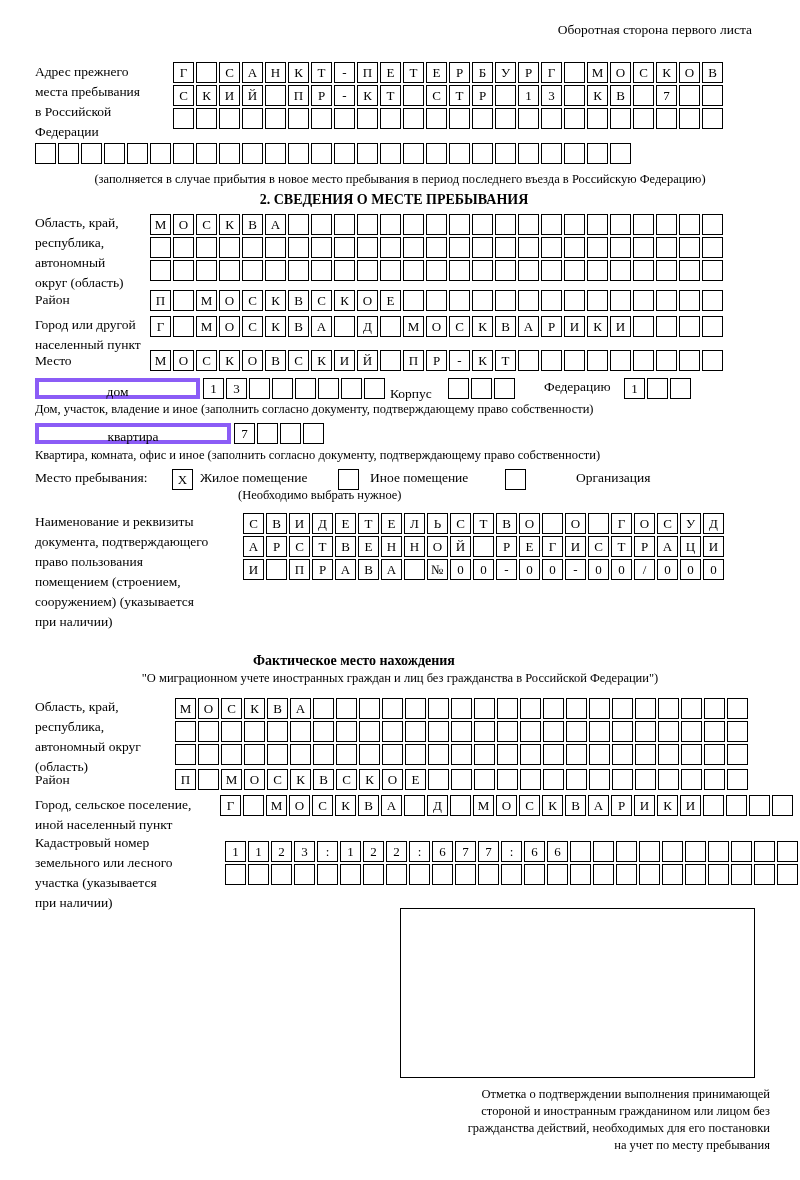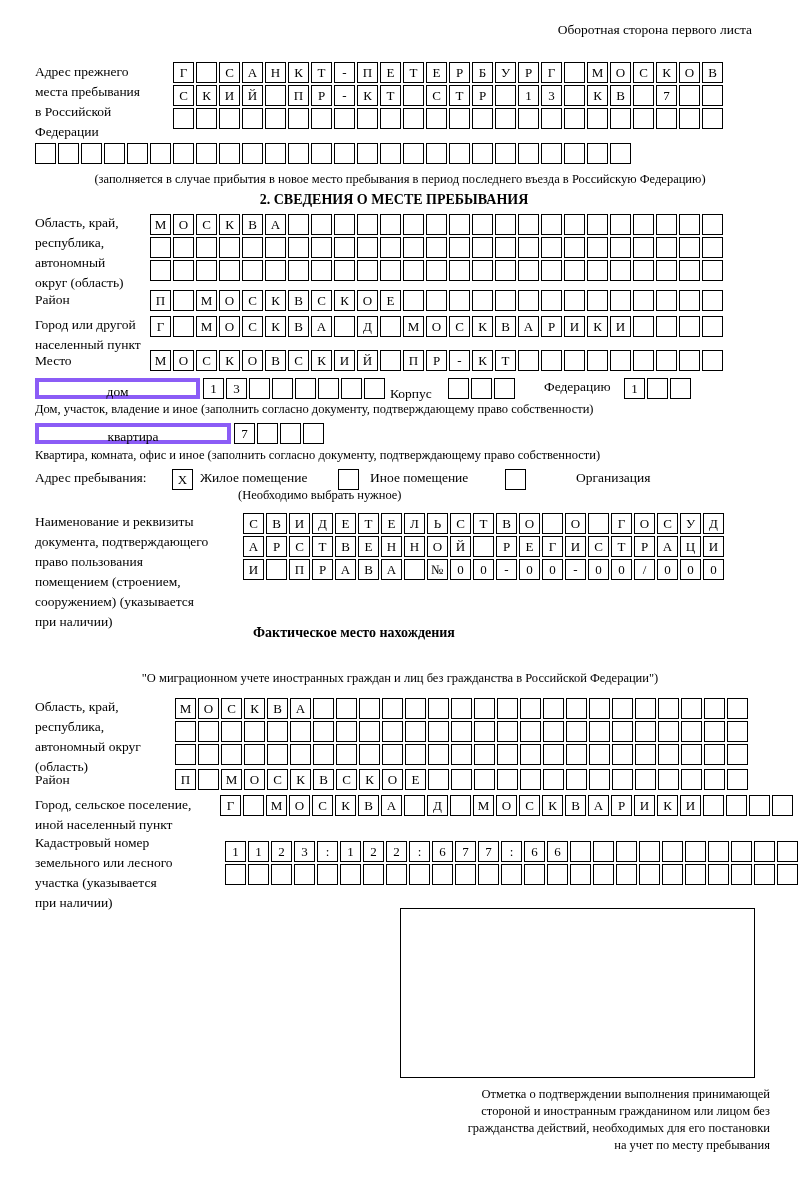--- a/index.html
+++ b/index.html
@@ -414,21 +414,21 @@
   <div class="abs" id="s2-flat" style="left:234px;top:423px;">
       <div class="boxrow">
         <div class="bx">7</div>
         <div class="bx"></div>
         <div class="bx"></div>
         <div class="bx"></div>
       </div>
     </div>
   <div class="abs small" style="left:35px;top:448px;">Квартира, комната, офис и иное (заполнить согласно документу, подтверждающему право собственности)</div>
 
-  <div class="abs lbl" style="left:35px;top:468px;">Адрес пребывания:</div>
+  <div class="abs lbl" style="left:35px;top:468px;">Место пребывания:</div>
   <div class="abs bx" style="left:172px;top:469px;">X</div>
   <div class="abs lbl" style="left:200px;top:468px;">Жилое помещение</div>
   <div class="abs bx" style="left:338px;top:469px;"></div>
   <div class="abs lbl" style="left:370px;top:468px;">Иное помещение</div>
   <div class="abs bx" style="left:505px;top:469px;"></div>
   <div class="abs lbl" style="left:576px;top:468px;">Организация</div>
   <div class="abs small" style="left:238px;top:488px;">(Необходимо выбрать нужное)</div>
 
   <div class="abs lbl" style="left:35px;top:512px;">
     <div>Наименование и реквизиты</div>
@@ -503,21 +503,21 @@
         <div class="bx">-</div>
         <div class="bx">0</div>
         <div class="bx">0</div>
         <div class="bx">/</div>
         <div class="bx">0</div>
         <div class="bx">0</div>
         <div class="bx">0</div>
       </div>
     </div>
 
-  <div class="abs bold center" style="left:0;top:625px;width:708px;font-size:14px;">Фактическое место нахождения</div>
+  <div class="abs bold center" style="left:0;top:653px;width:708px;font-size:14px;">Фактическое место нахождения</div>
   <div class="abs small center" style="left:0;top:671px;width:800px;">"О миграционном учете иностранных граждан и лиц без гражданства в Российской Федерации")</div>
 
   <div class="abs lbl" style="left:35px;top:697px;">
     <div>Область, край,</div>
     <div>республика,</div>
     <div>автономный округ</div>
     <div>(область)</div>
   </div>
   <div class="abs" id="ac-region" style="left:175px;top:698px;">
       <div class="boxrow">

